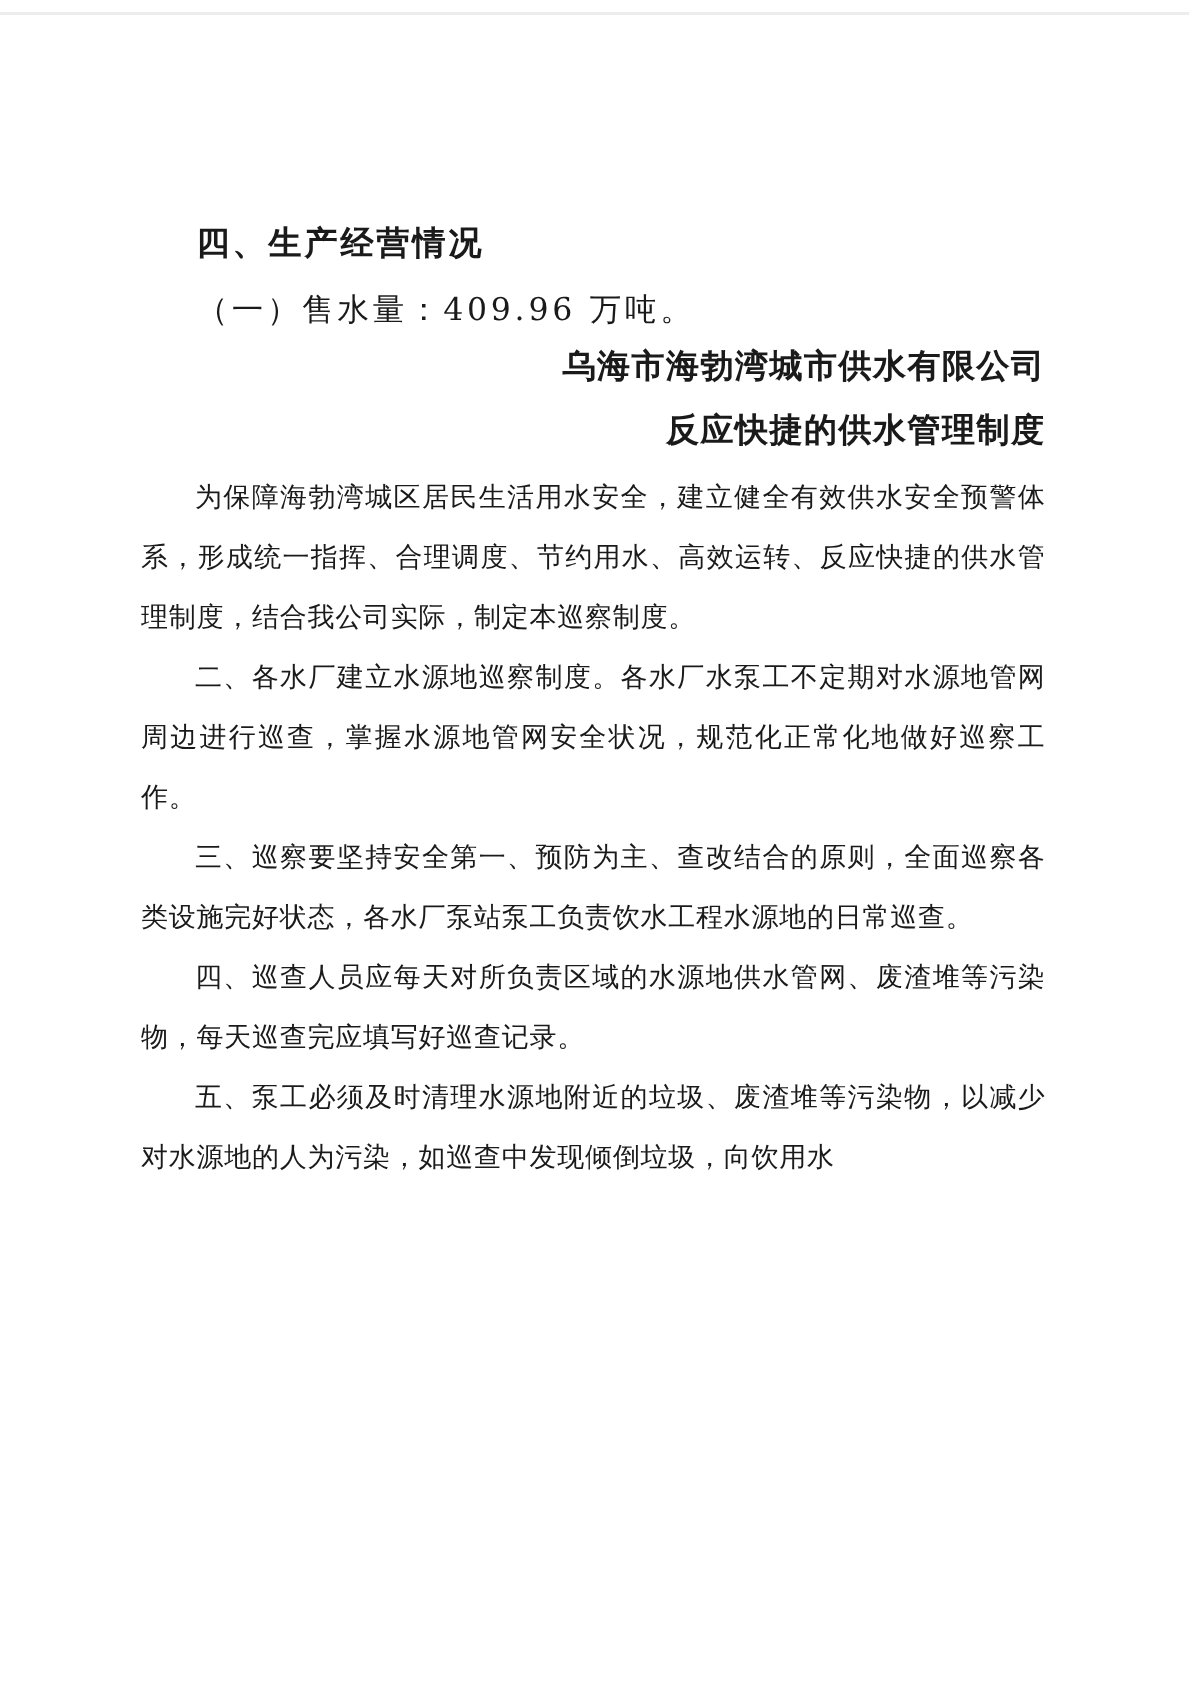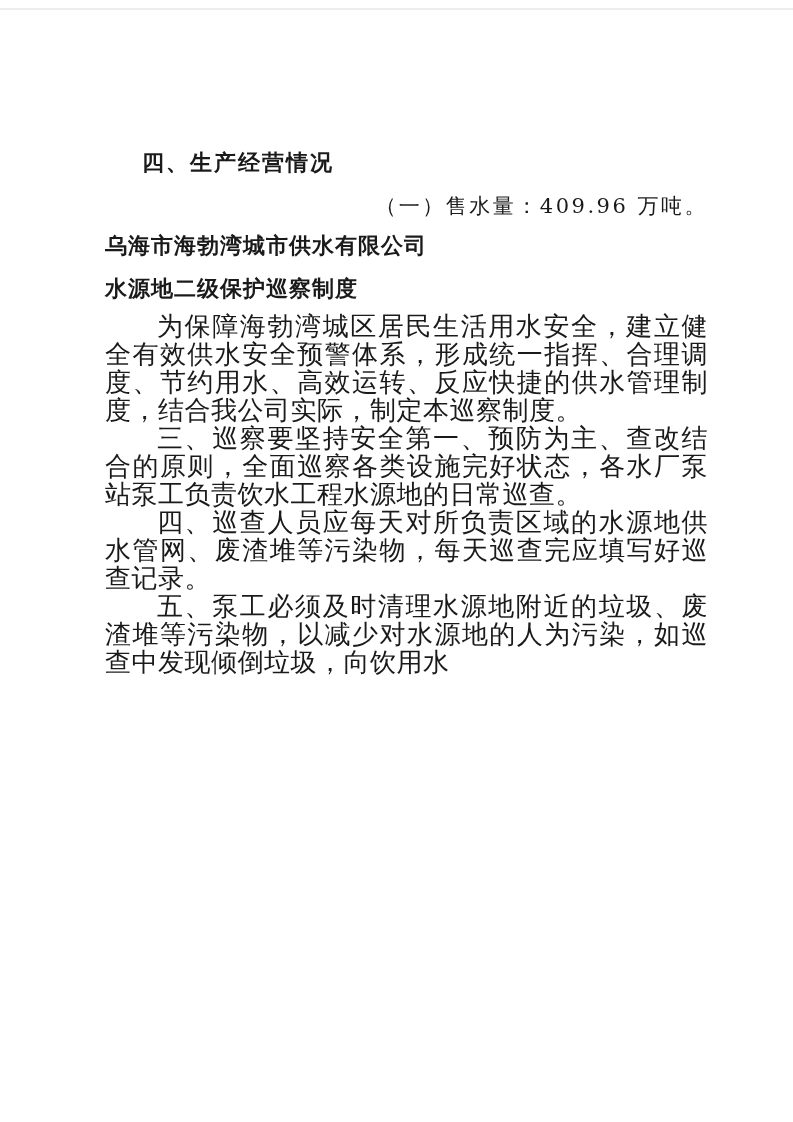--- a/index.html
+++ b/index.html
@@ -20,74 +20,74 @@
     position: absolute;
     top: 8px;
     left: 0;
     width: 100%;
     height: 2px;
     background: #ededed;
   }
   .content {
     position: absolute;
     top: 140px;
-    left: 105px;
+    left: 94px;
     width: 603px;
   }
   .section-heading {
     font-family: "DejaVu Sans", "Liberation Sans", sans-serif;
     font-weight: 700;
     font-size: 22px;
     line-height: 30px;
     letter-spacing: 2px;
     margin: 8px 0 0 37px;
   }
   .sub-item {
     font-size: 21px;
     line-height: 30px;
     letter-spacing: 2.5px;
     margin: 13px 0 0 37px;
-    text-align: right;
   }
   .doc-title {
-    font-family: Liberation Sans, sans-serif;
+    font-family: Liberation Mono, monospace;
     font-weight: 700;
     font-size: 22px;
     line-height: 30px;
     letter-spacing: 1px;
-    text-align: left;
+    text-align: right;
     margin: 0;
   }
   .doc-title.first {
     margin-top: 10px;
   }
   .doc-title.second {
     margin-top: 13px;
   }
   .body-para {
-    font-size: 26px;
-    line-height: 28px;
+    font-size: 18px;
+    line-height: 40px;
     letter-spacing: 0.5px;
     text-align: justify;
     text-justify: inter-ideograph;
     text-indent: 2em;
     margin: 0;
   }
   .body-para.first {
     margin-top: 8px;
   }
 </style>
 </head>
 <body>
 
 <div class="page">
   <div class="scan-line"></div>
   <div class="content">
     <h2 class="section-heading">四、生产经营情况</h2>
     <p class="sub-item">（一）售水量：409.96 万吨。</p>
     <h1 class="doc-title first">乌海市海勃湾城市供水有限公司</h1>
-    <h1 class="doc-title second">水源地二级保护巡察制度</h1>
+    <h1 class="doc-title second">反应快捷的供水管理制度</h1>
     <p class="body-para first">为保障海勃湾城区居民生活用水安全，建立健全有效供水安全预警体系，形成统一指挥、合理调度、节约用水、高效运转、反应快捷的供水管理制度，结合我公司实际，制定本巡察制度。</p>
+    <p class="body-para">二、各水厂建立水源地巡察制度。各水厂水泵工不定期对水源地管网周边进行巡查，掌握水源地管网安全状况，规范化正常化地做好巡察工作。</p>
     <p class="body-para">三、巡察要坚持安全第一、预防为主、查改结合的原则，全面巡察各类设施完好状态，各水厂泵站泵工负责饮水工程水源地的日常巡查。</p>
     <p class="body-para">四、巡查人员应每天对所负责区域的水源地供水管网、废渣堆等污染物，每天巡查完应填写好巡查记录。</p>
     <p class="body-para">五、泵工必须及时清理水源地附近的垃圾、废渣堆等污染物，以减少对水源地的人为污染，如巡查中发现倾倒垃圾，向饮用水</p>
   </div>
 </div>
 
 </body></html>

